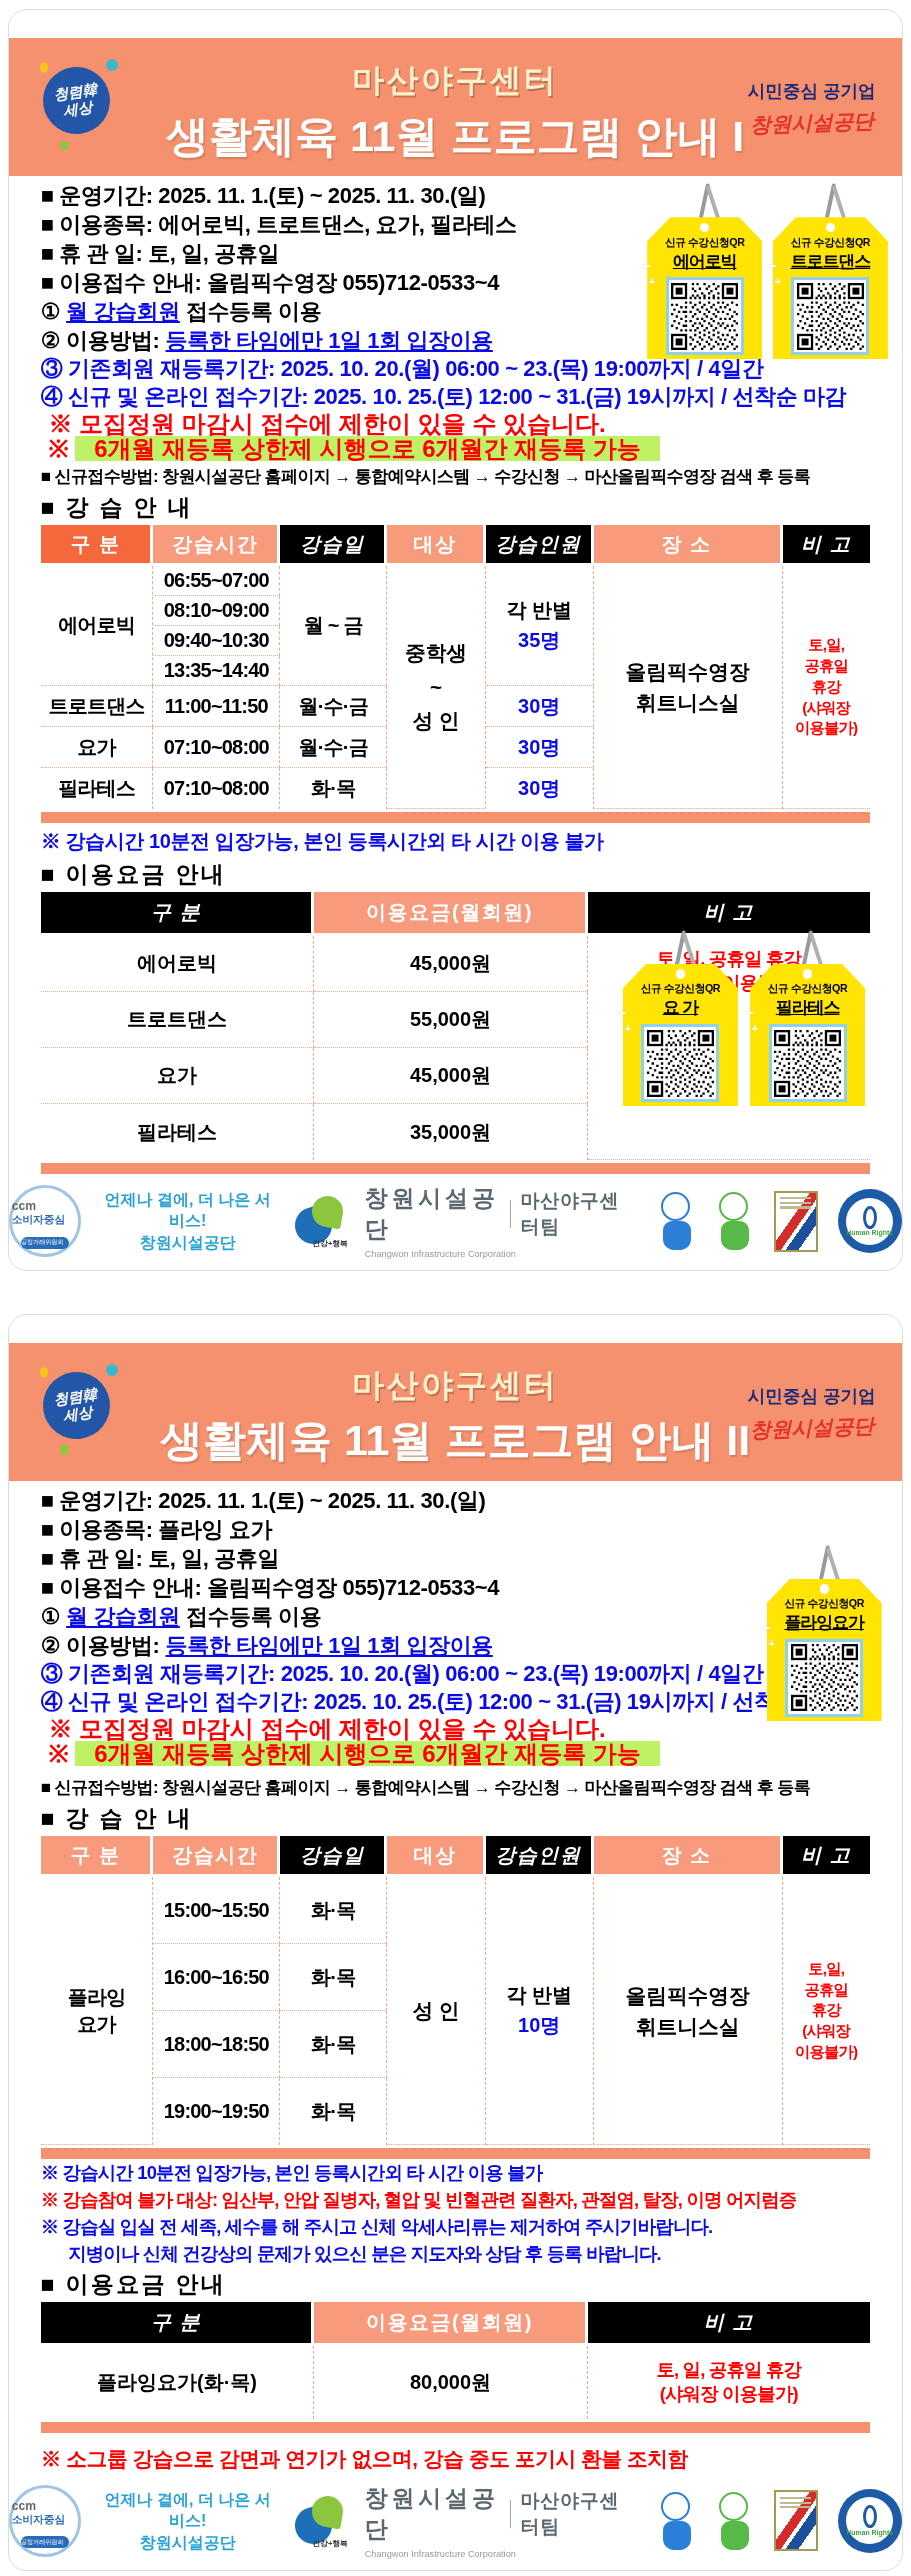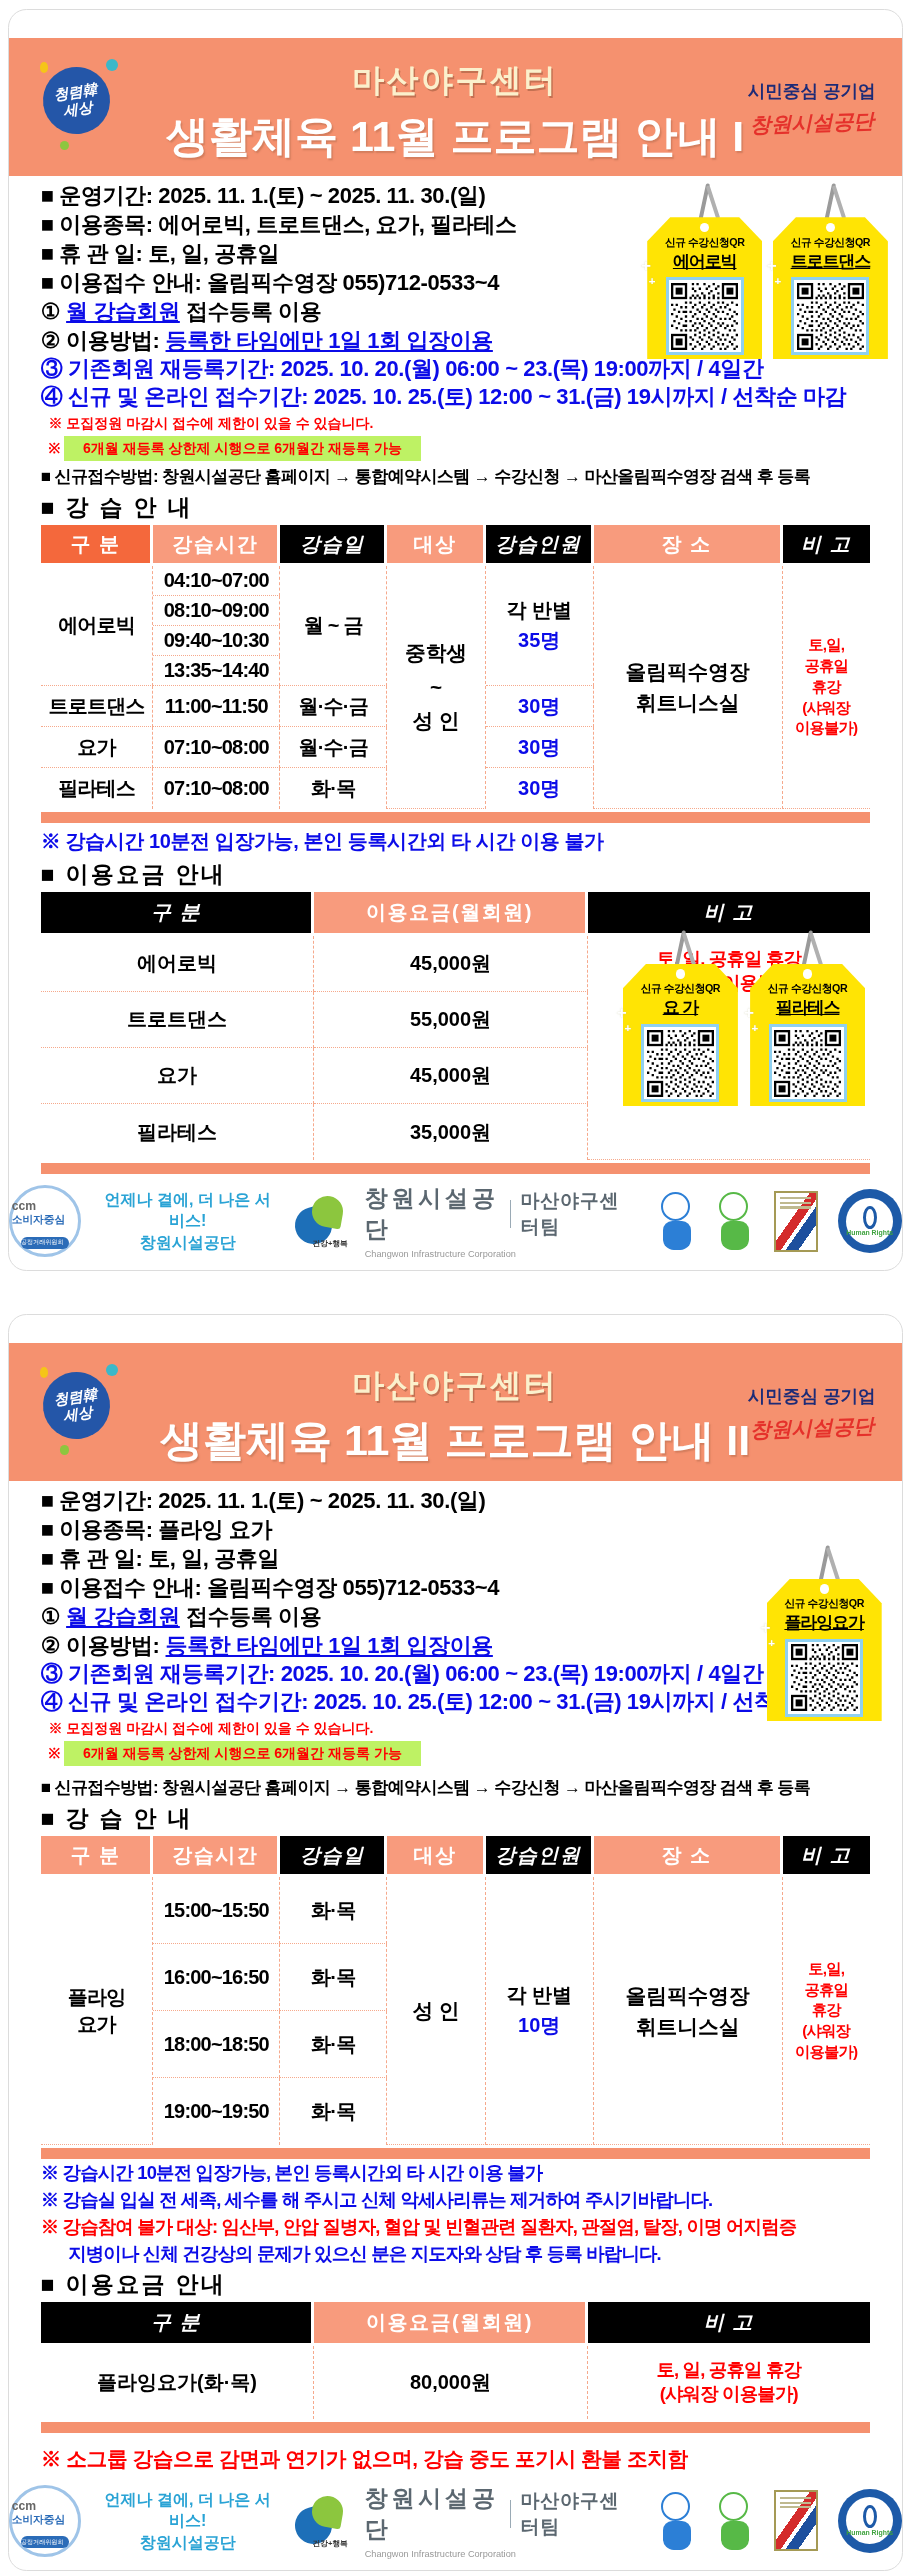--- a/index.html
+++ b/index.html
@@ -31,21 +31,21 @@
                     margin-top:6.1px; transform:rotate(-2deg); }
 
   
   .flow { position:absolute; top:171px; left:32px; right:32px; }
   .line { font-size:22px; line-height:29px; letter-spacing:-0.4px; white-space:nowrap; }
   .line > span + span { margin-left:6.1px; }
   .step34 { line-height:28px; }
   .blue { color:#0B0BE8; }
   .red { color:#FF0000; }
   .ul { text-decoration:underline; }
-  .warn { font-size:14px; line-height:25px; padding-left:7.7px; white-space:nowrap; }
+  .warn { font-size:24px; line-height:25px; padding-left:7.7px; white-space:nowrap; }
   .hl { background:#bef264; display:inline-block; padding:0 19px; }
   .method { font-size:17px; line-height:27.5px; letter-spacing:-0.6px; white-space:nowrap; margin-top:1.5px; }
   .sec-title { font-size:23px; line-height:35px; letter-spacing:2.3px; }
 
   
   table { width:100%; border-collapse:separate; border-spacing:0; table-layout:fixed; background:#fff; }
   th.h { color:#fff; font-size:20px; font-weight:800; height:41px;
          border-right:3.1px solid #fff; border-bottom:3.8px solid #fff; letter-spacing:1.5px; }
   th.h:last-child { border-right:none; }
   .c-dark { background:#000000;font-style:italic; }
@@ -259,21 +259,21 @@
           <th class="h c-dark">강습일</th>
           <th class="h c-light">대상</th>
           <th class="h c-dark">강습인원</th>
           <th class="h c-light">장 소</th>
           <th class="h c-dark no-r">비 고</th>
         </tr>
       </thead>
       <tbody>
         <tr class="tr39">
           <td rowspan="4" class="cell-name">에어로빅</td>
-          <td class="cell-time">04:10~07:00</td>
+          <td class="cell-time">06:55~07:00</td>
           <td rowspan="4" class="cell-days">월 ~ 금</td>
           <td rowspan="7" class="cell-target">
             <div>중학생</div>
               <div>~</div>
               <div>성 인</div>
           </td>
           <td rowspan="4">
             <div class="cap-label">각 반별</div>
             <div class="cap-num">35명</div>
           </td>
@@ -562,22 +562,22 @@
         </tr>
         <tr class="tr88 last">
           <td class="cell-time">19:00~19:50</td>
           <td class="cell-days">화·목</td>
         </tr>
       </tbody>
     </table>
     <div class="tbar"></div>
 
     <div class="note-sm blue">※ 강습시간 10분전 입장가능, 본인 등록시간외 타 시간 이용 불가</div>
+    <div class="note-sm red">※ 강습참여 불가 대상: 임산부, 안압 질병자, 혈압 및 빈혈관련 질환자, 관절염, 탈장, 이명 어지럼증</div>
     <div class="note-sm blue">※ 강습실 입실 전 세족, 세수를 해 주시고 신체 악세사리류는 제거하여 주시기바랍니다.</div>
-    <div class="note-sm red">※ 강습참여 불가 대상: 임산부, 안압 질병자, 혈압 및 빈혈관련 질환자, 관절염, 탈장, 이명 어지럼증</div>
     <div class="note-sm blue indent">지병이나 신체 건강상의 문제가 있으신 분은 지도자와 상담 후 등록 바랍니다.</div>
 
     <div class="sec-title">■ 이용요금 안내</div>
     <div class="fee-sec">
       <table class="fee">
         <colgroup>
             <col style="width:33%">
             <col style="width:33%">
             <col style="width:34%">
           </colgroup>

